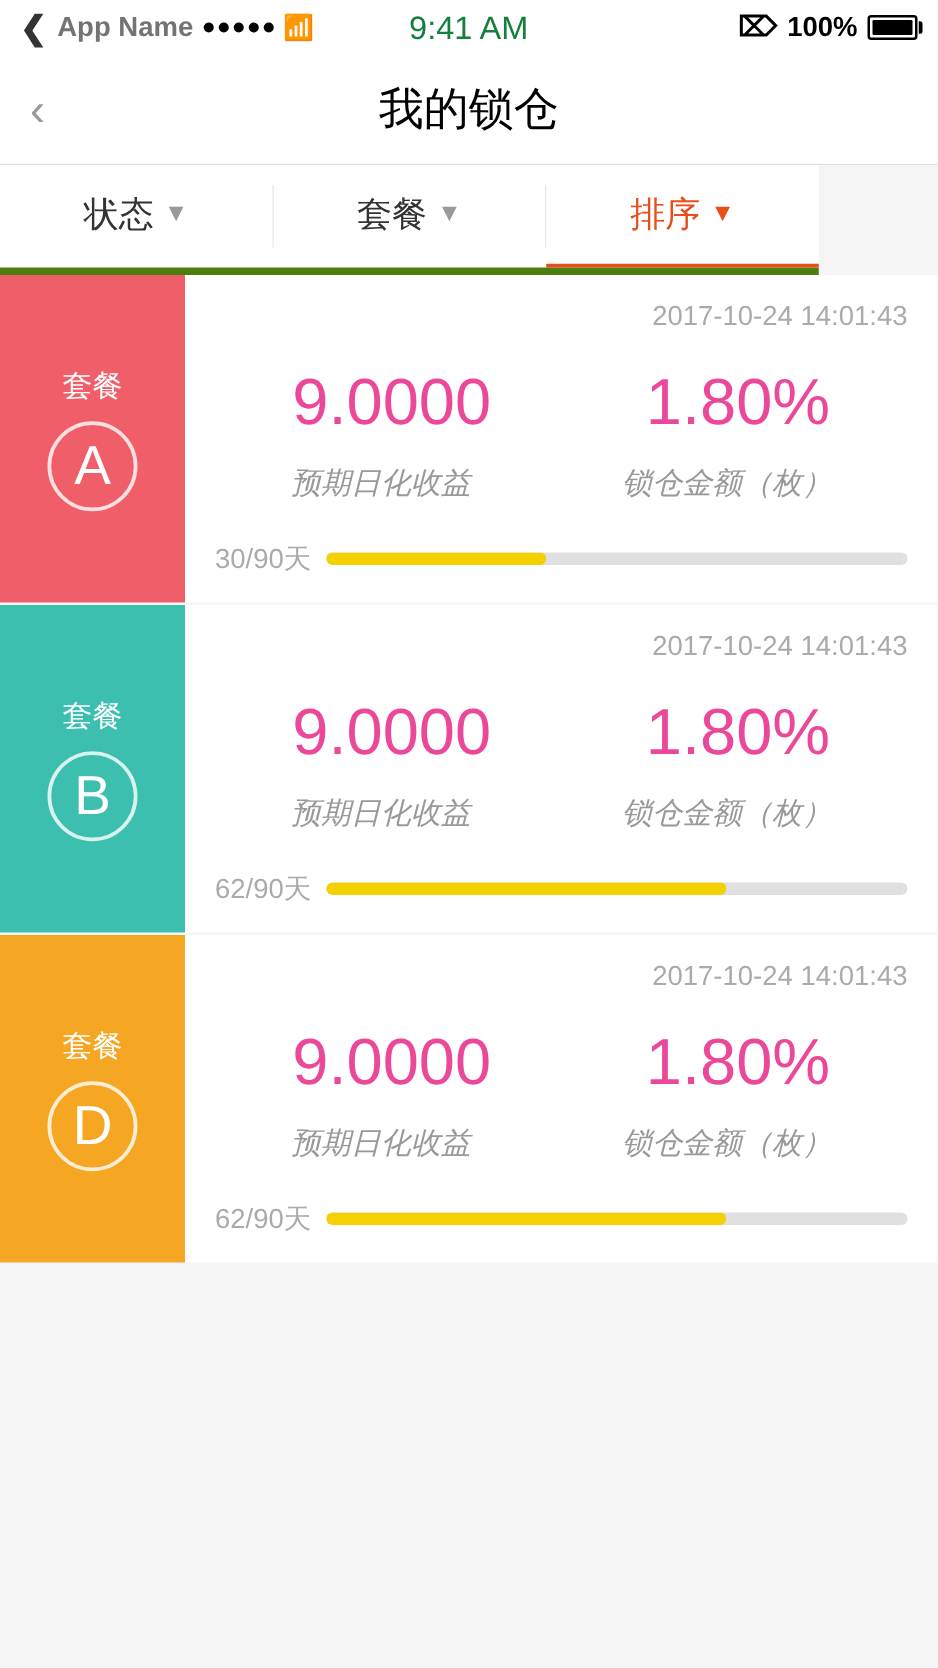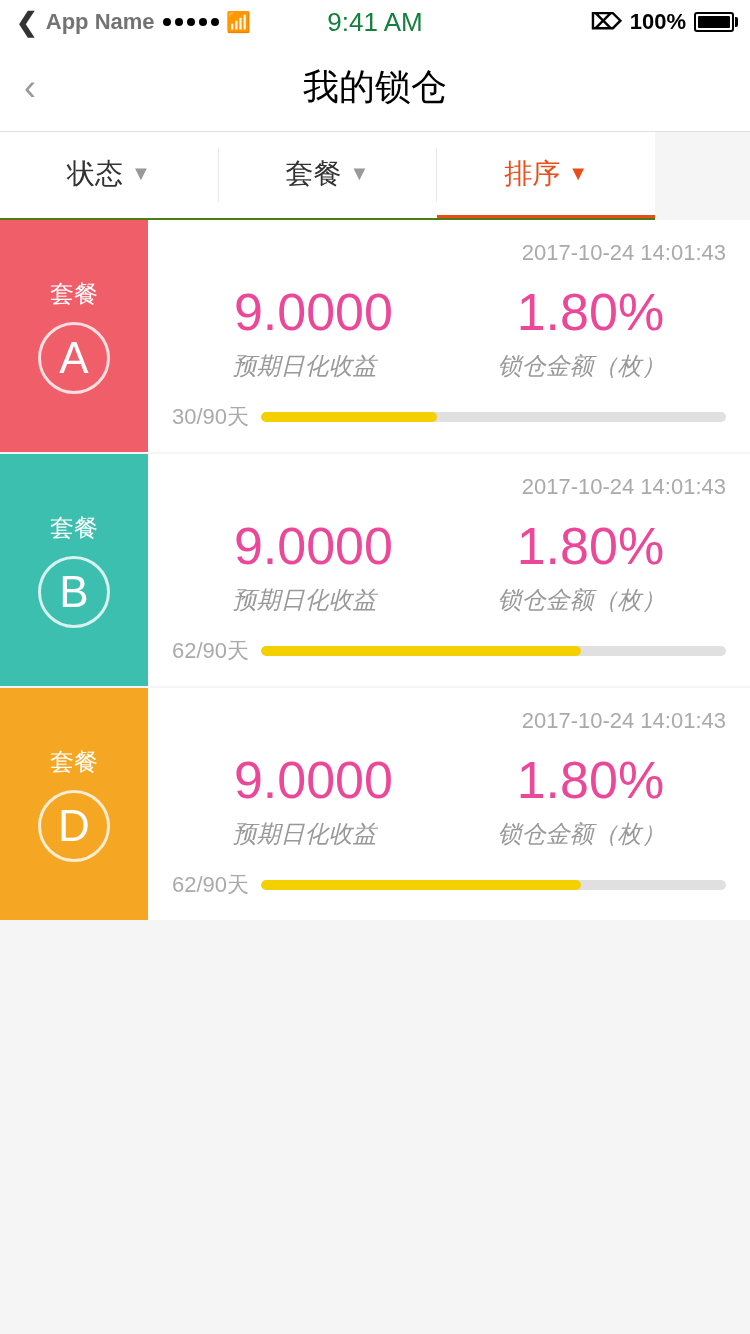--- a/index.html
+++ b/index.html
@@ -109,21 +109,21 @@
       color: #000;
     }
 
     
     .filter-bar {
       width: 655px;
       height: 88px;
       background: #fff;
       display: flex;
       align-items: stretch;
-      border-bottom: 2px solid #4d7c0f;
+      border-bottom: 6px solid #4d7c0f;
     }
     .filter-item {
       flex: 1;
       display: flex;
       align-items: center;
       justify-content: center;
       gap: 8px;
       font-size: 28px;
       color: #333;
       cursor: pointer;
@@ -194,21 +194,21 @@
       color: #fff;
       font-weight: 300;
       line-height: 1;
     }
 
     .card-right {
       flex: 1;
       padding: 20px 24px 20px 24px;
       display: flex;
       flex-direction: column;
-      gap: 4px;
+      gap: 14px;
     }
 
     .card-timestamp {
       font-size: 22px;
       color: #aaa;
       text-align: right;
       margin-bottom: 12px;
     }
 
     .card-values {

